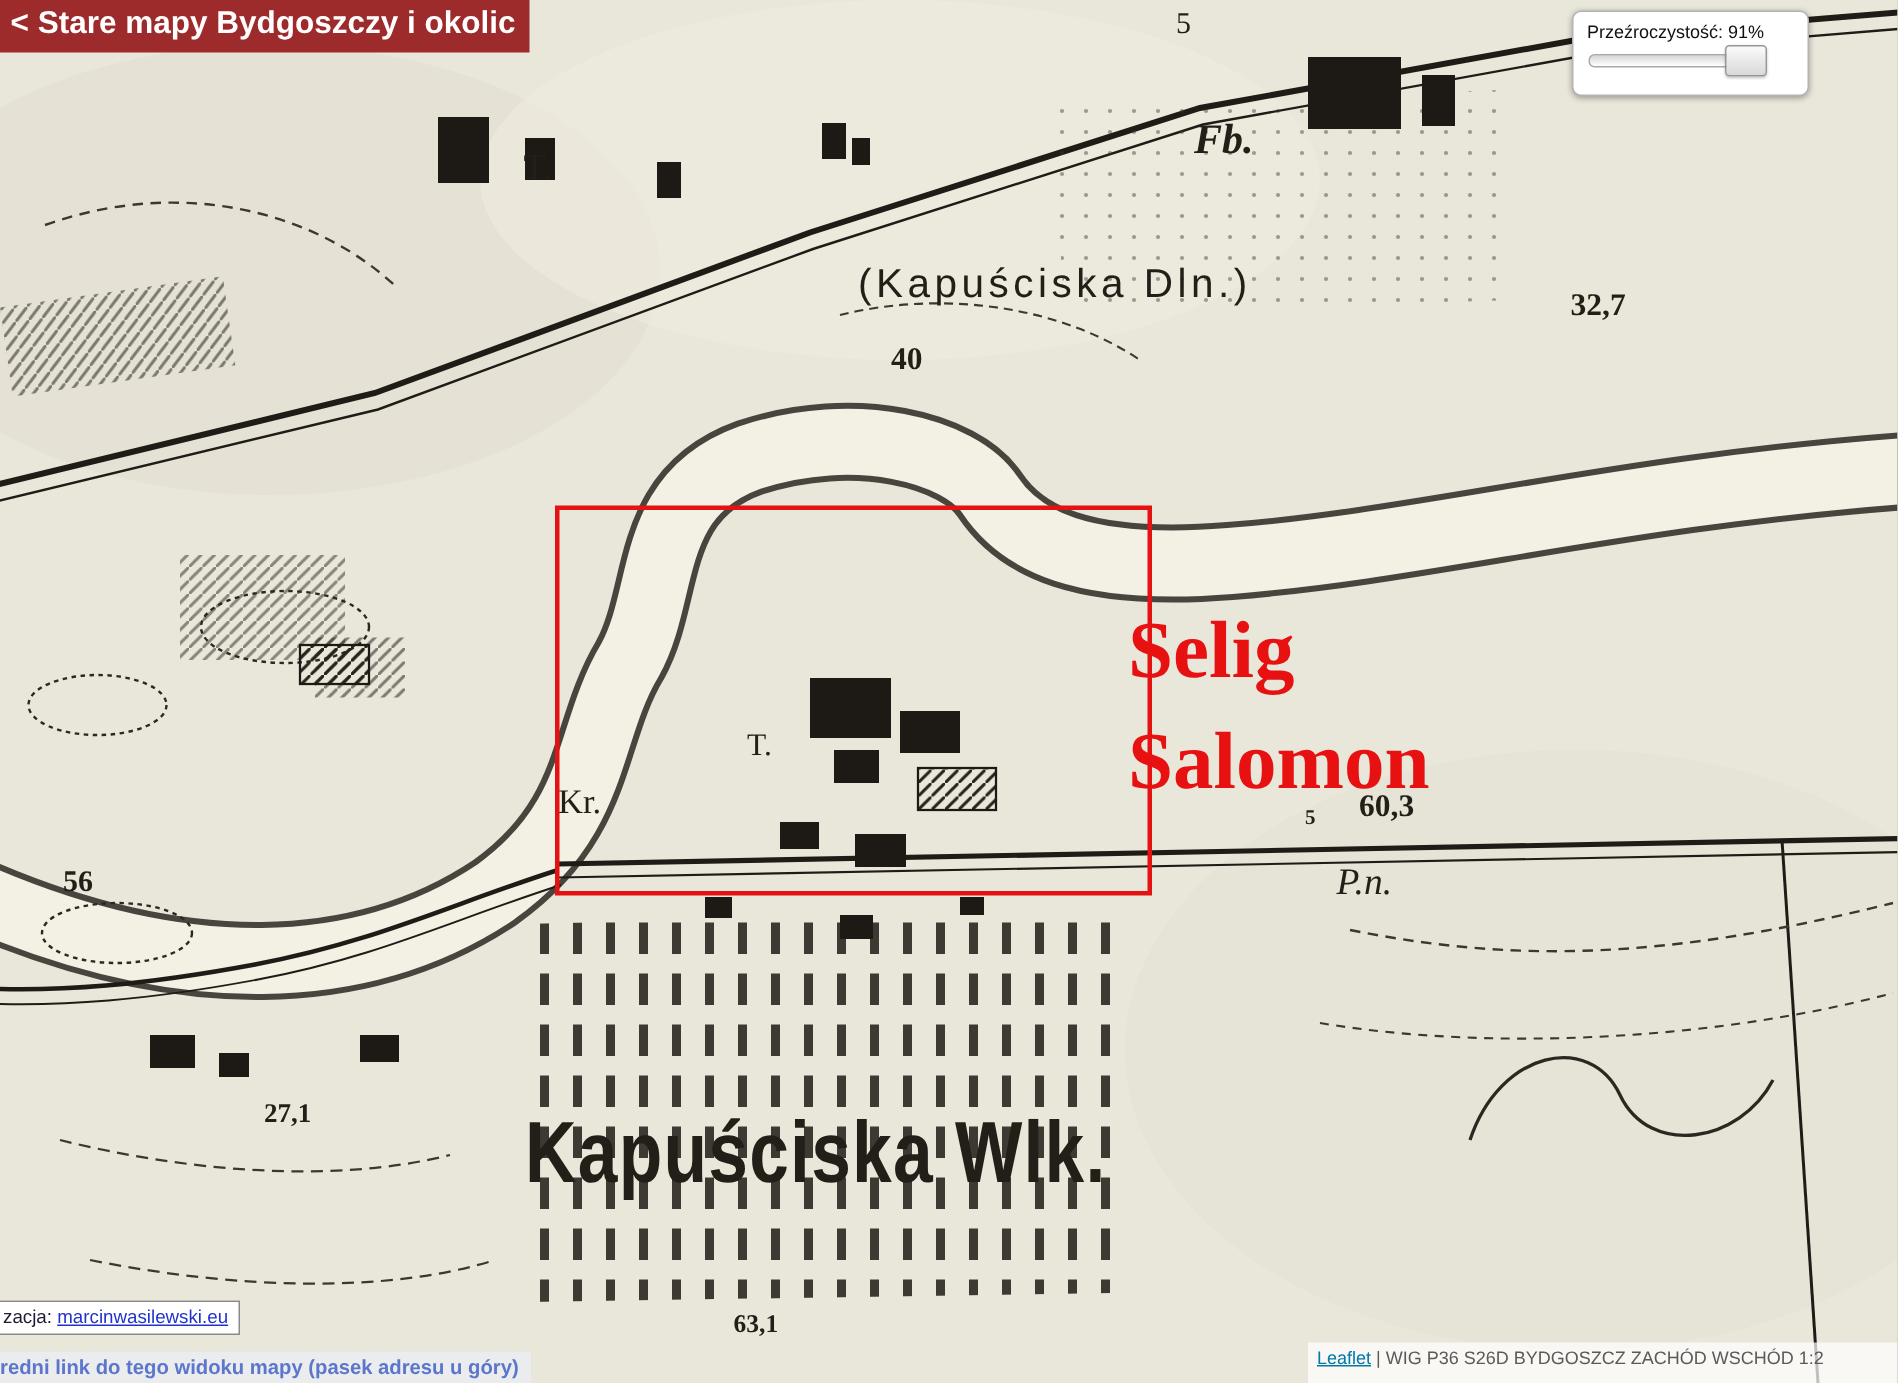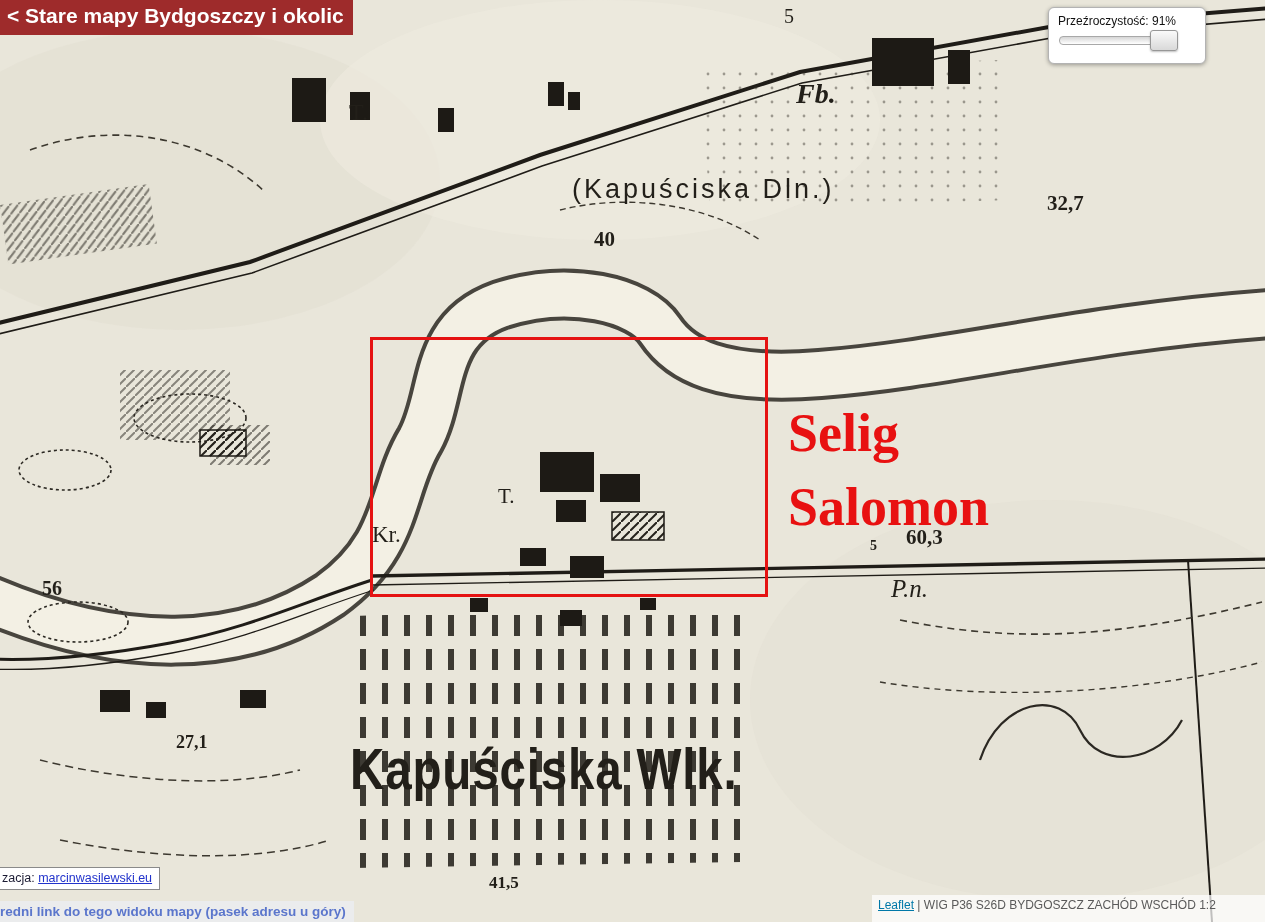--- a/index.html
+++ b/index.html
@@ -11,21 +11,21 @@
 
   
   .map-label{
     position:absolute;color:#221f19;white-space:nowrap;line-height:1;
     transform-origin:left top;
   }
 
   
   #red-rect{position:absolute;border:3px solid #e51212;box-sizing:border-box;}
   #annotation-text{
-    position:absolute;left:788px;top:396px;
+    position:absolute;left:752px;top:396px;
     font-family:"Liberation Serif",serif;font-weight:bold;
     font-size:54px;line-height:74px;color:#e81111;white-space:nowrap;
   }
 
   
   #app-header{position:absolute;left:0;top:0;background:#9e2b2b;color:#fff;
     padding:0 9px 4px 7px;max-width:420px;}
   #app-header .title{
     font-size:21px;font-weight:bold;line-height:31px;white-space:nowrap;cursor:pointer;
   }
@@ -160,21 +160,21 @@
       <div class="map-label" style="left: 1047px; top: 193px; font-size: 21px; font-family: &quot;Liberation Serif&quot;, serif; font-weight: bold;">32,7</div>
       <div class="map-label" style="left: 594px; top: 229px; font-size: 21px; font-family: &quot;Liberation Serif&quot;, serif; font-weight: bold;">40</div>
       <div class="map-label" style="left: 42px; top: 578px; font-size: 20px; font-family: &quot;Liberation Serif&quot;, serif; font-weight: bold;">56</div>
       <div class="map-label" style="left: 372px; top: 523px; font-size: 23px; font-family: &quot;Liberation Serif&quot;, serif;">Kr.</div>
       <div class="map-label" style="left: 498px; top: 486px; font-size: 21px; font-family: &quot;Liberation Serif&quot;, serif;">T.</div>
       <div class="map-label" style="left: 870px; top: 539px; font-size: 14px; font-family: &quot;Liberation Serif&quot;, serif; font-weight: bold;">5</div>
       <div class="map-label" style="left: 906px; top: 527px; font-size: 21px; font-family: &quot;Liberation Serif&quot;, serif; font-weight: bold;">60,3</div>
       <div class="map-label" style="left: 891px; top: 576px; font-size: 25px; font-family: &quot;Liberation Serif&quot;, serif; font-style: italic;">P.n.</div>
       <div class="map-label" style="left: 176px; top: 733px; font-size: 18px; font-family: &quot;Liberation Serif&quot;, serif; font-weight: bold;">27,1</div>
       <div class="map-label" style="left: 350px; top: 740px; font-size: 58px; font-weight: bold; letter-spacing: 1px; transform: scaleX(0.82);">Kapuściska Wlk.</div>
-      <div class="map-label" style="left: 489px; top: 874px; font-size: 17px; font-family: &quot;Liberation Serif&quot;, serif; font-weight: bold;">41,5</div>
+      <div class="map-label" style="left: 489px; top: 874px; font-size: 17px; font-family: &quot;Liberation Serif&quot;, serif; font-weight: bold;">63,1</div>
     </div>
 
   <div id="red-rect" style="left: 370px; top: 337px; width: 398px; height: 260px; border-color: rgb(229, 18, 18);"></div>
 
   <div id="annotation-text" style="color: rgb(232, 17, 17);">
     <div>Selig</div>
     <div>Salomon</div>
   </div>
 
   <div id="app-header" style="background: rgb(158, 43, 43);">

